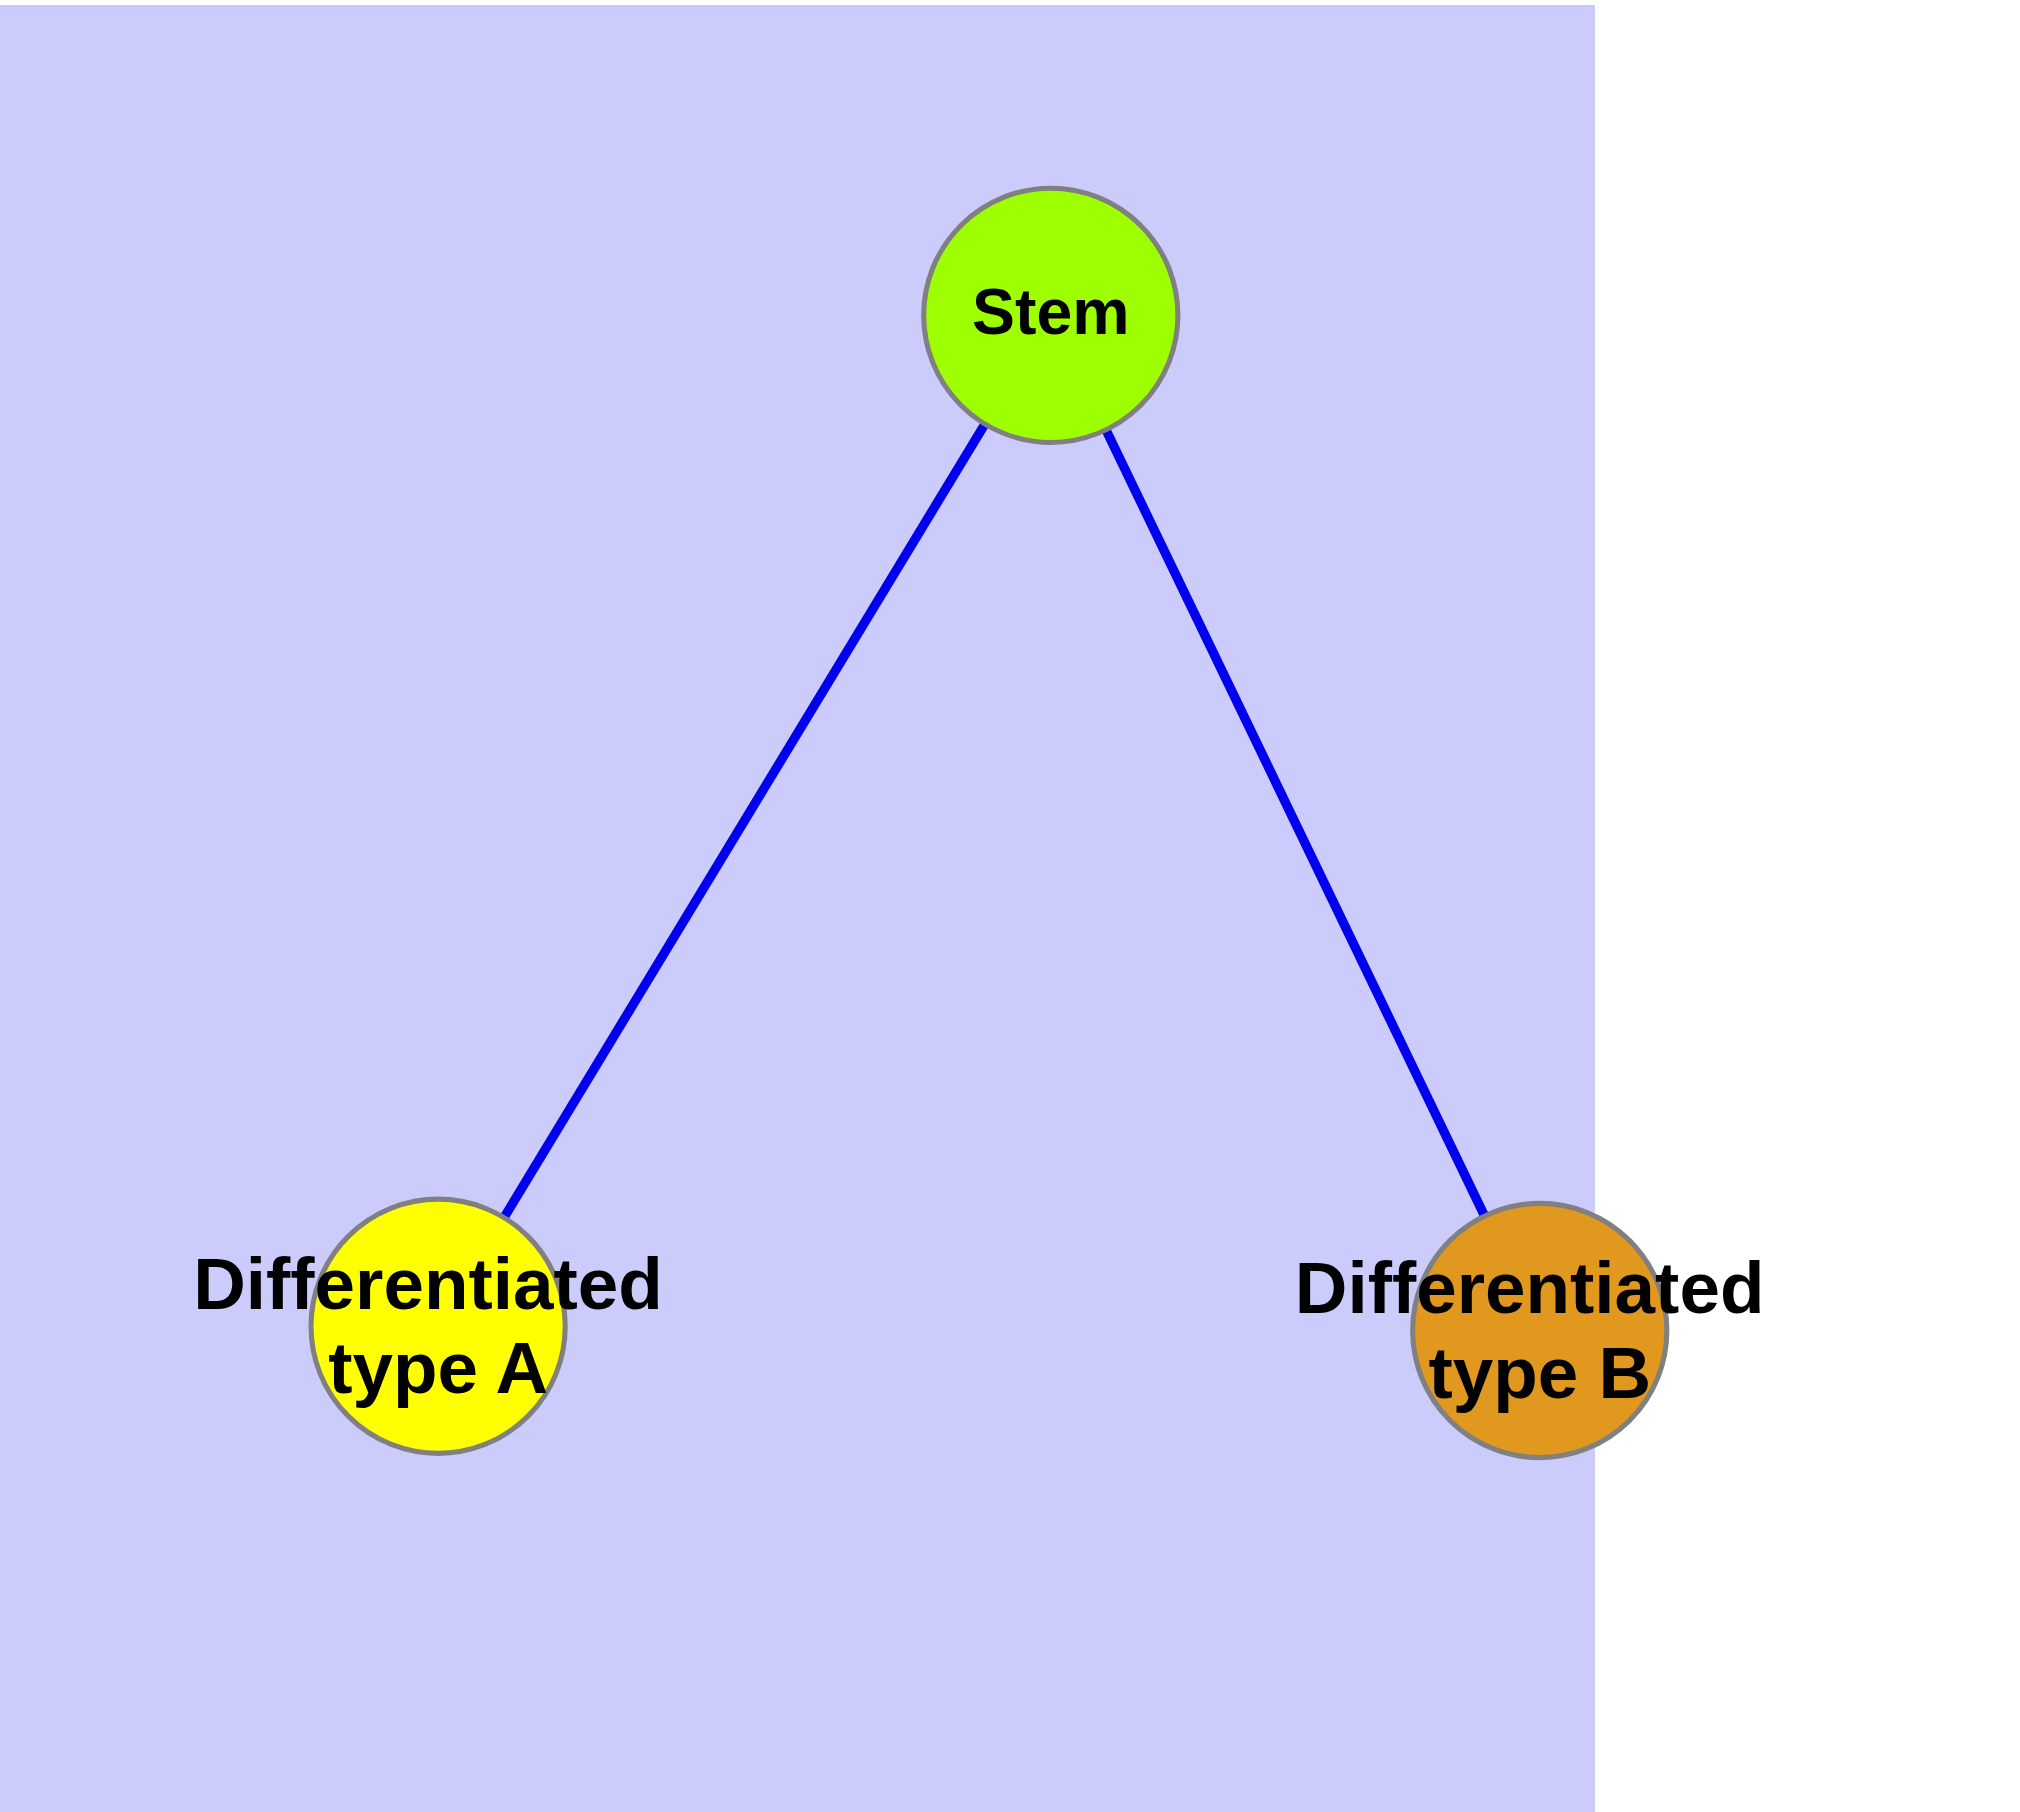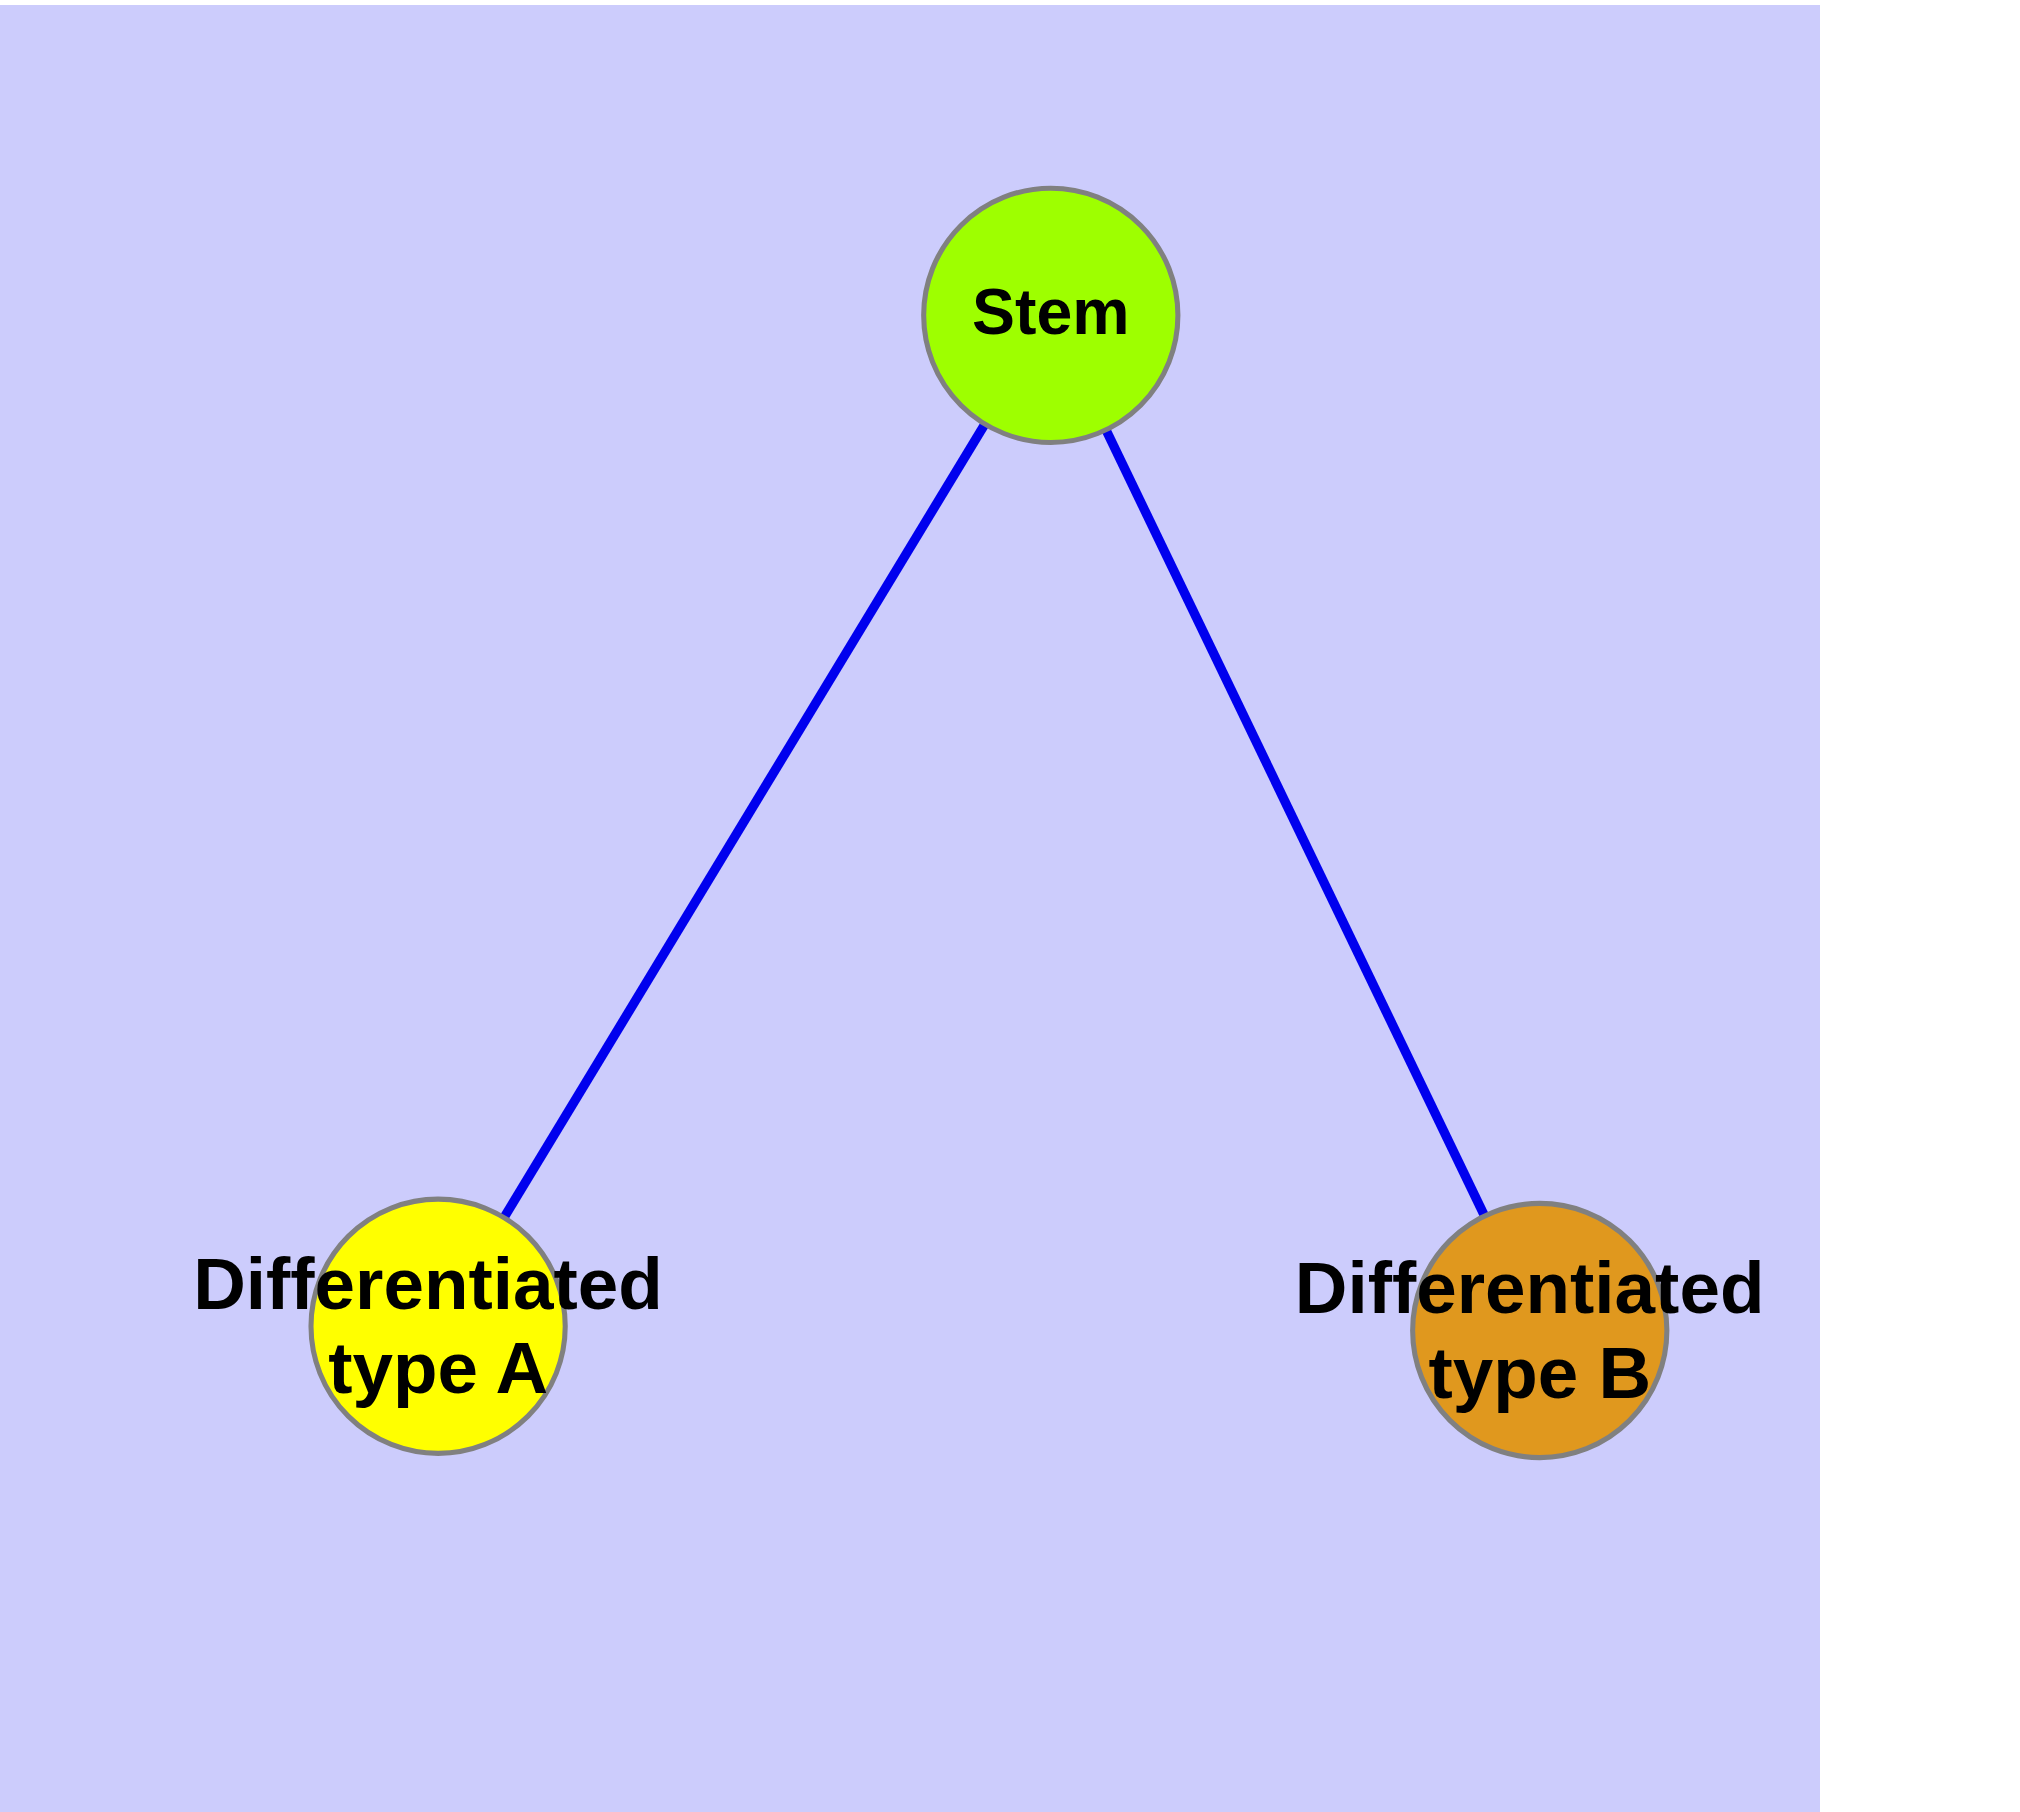--- a/index.html
+++ b/index.html
@@ -18,21 +18,21 @@
     position: relative;
     width: 2021px;
     height: 1812px;
     background: #ffffff;
     overflow: hidden;
   }
   #graph-plot {
     position: absolute;
     left: 0;
     top: 5.1px;
-    width: 1820px;
+    width: 1595px;
     height: 1807px;
     background: #ccccfc;
   }
   #graph-svg {
     position: absolute;
     left: 0;
     top: 0;
     width: 2016px;
     height: 1807px;
     display: block;

